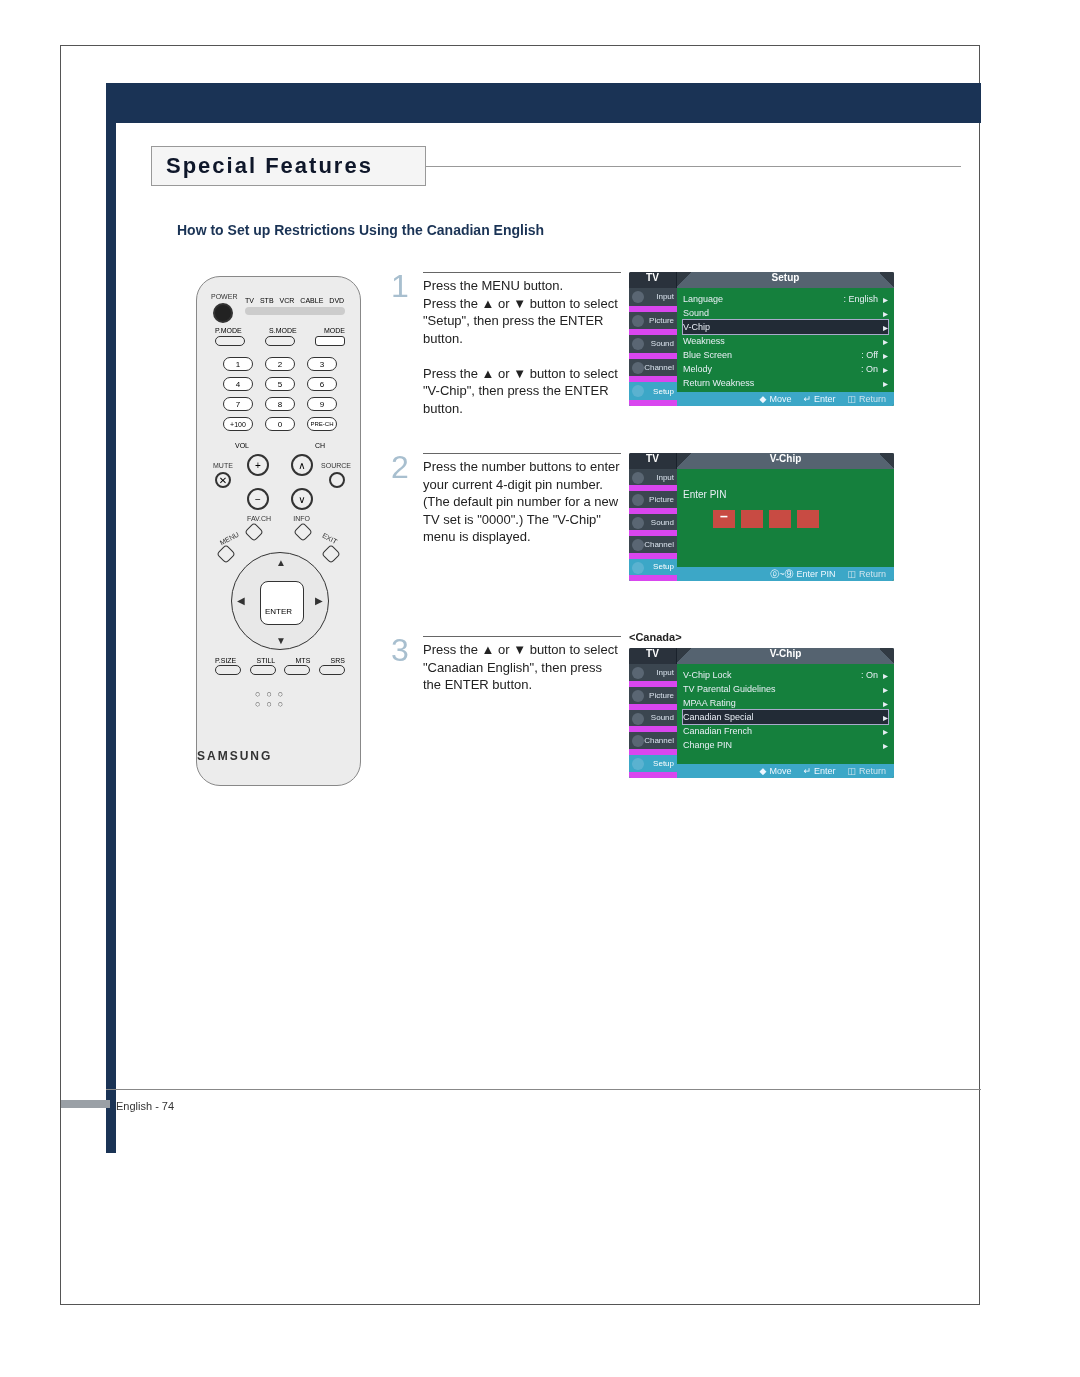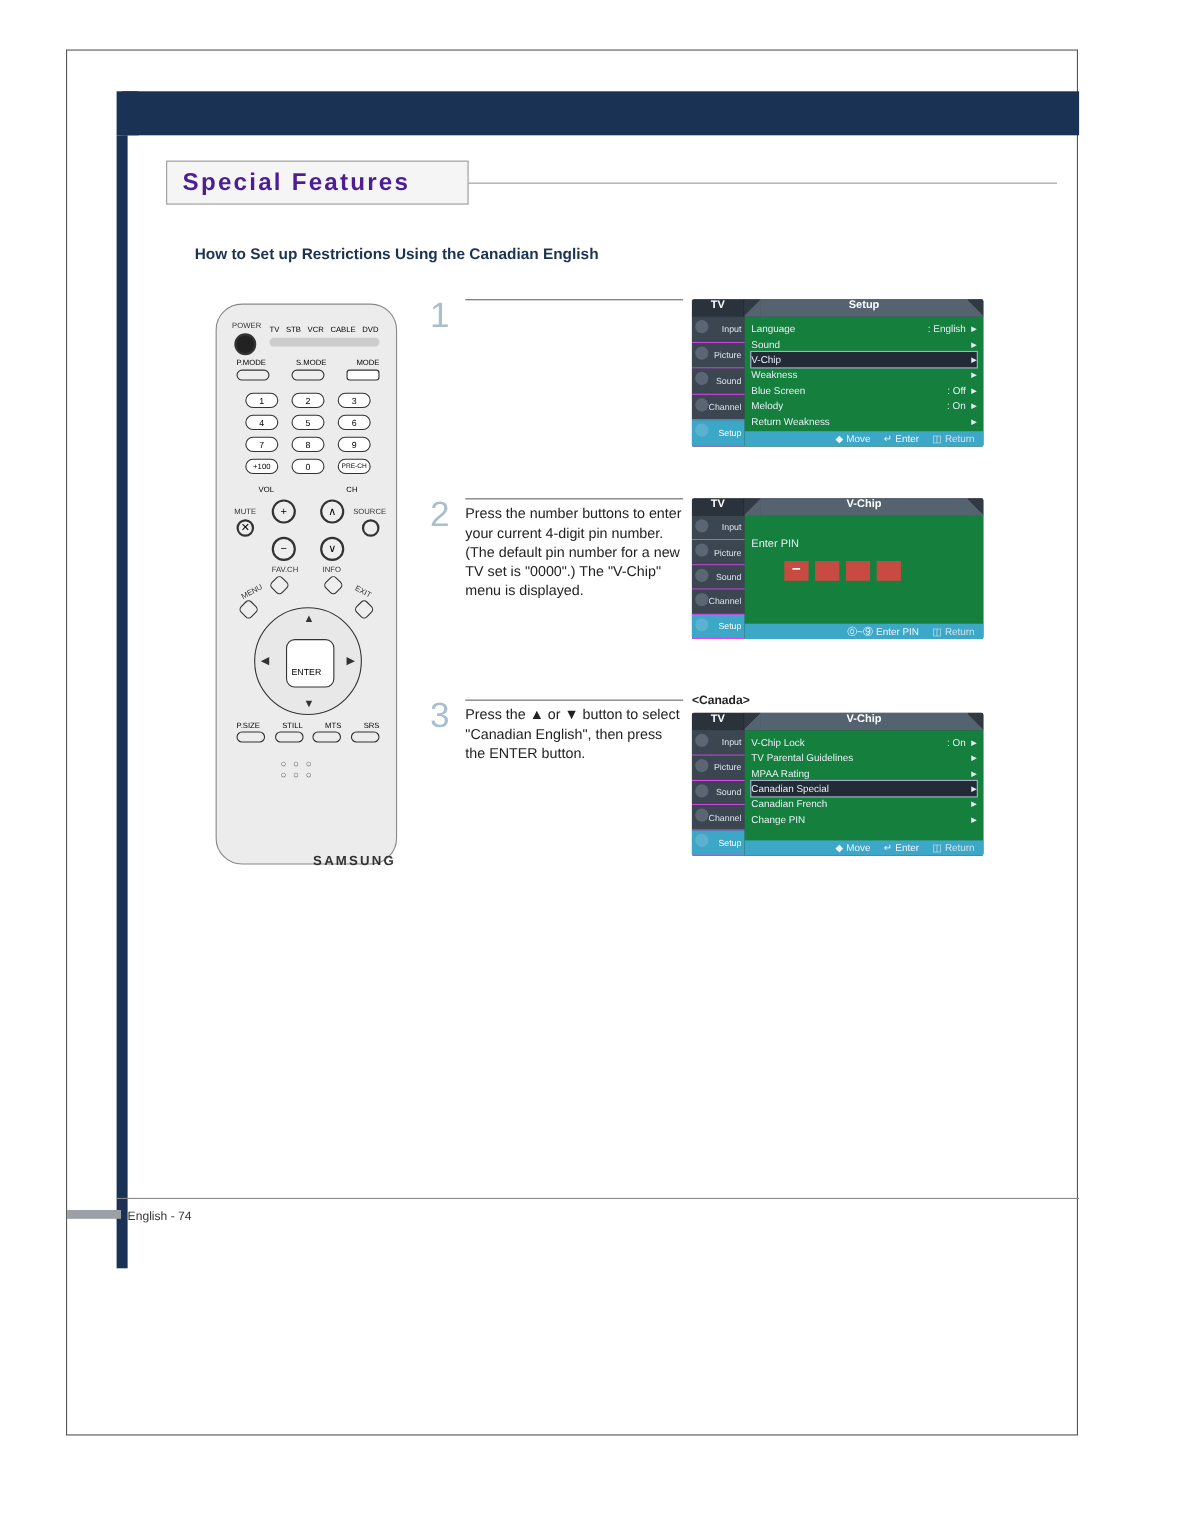--- a/index.html
+++ b/index.html
@@ -43,21 +43,21 @@
     border: 1px solid #999;
     background: #f5f5f5;
     display: flex;
     align-items: center;
     padding-left: 14px;
   }
   .title-box span {
     font-size: 22px;
     font-weight: bold;
     letter-spacing: 2px;
-    color: #4c1d95;
+    color: #0f172a;
   }
   .title-divider {
     position: absolute;
     left: 365px; top: 120px;
     width: 535px; height: 1px;
     background: #999;
   }
   .subtitle {
     position: absolute;
     left: 116px; top: 176px;
@@ -107,21 +107,21 @@
   .remote .enter-lbl { position:absolute; left:68px; top:330px; font-size:8px; z-index:2; }
   .remote .menu-lbl { position:absolute; left:22px; top:258px; font-size:7px; transform:rotate(-28deg);}
   .remote .exit-lbl { position:absolute; right:22px; top:258px; font-size:7px; transform:rotate(28deg);}
   .remote .favch-lbl { position:absolute; left:50px; top:238px; font-size:7px; }
   .remote .info-lbl { position:absolute; right:50px; top:238px; font-size:7px; }
   .remote .ministub { position:absolute; width:14px; height:14px; border:1px solid #333; background:#eee; border-radius:4px; transform:rotate(45deg); }
   .remote .botrow { position:absolute; left:18px; top:388px; width:130px; display:flex; justify-content:space-between; }
   .remote .botlbls { position:absolute; left:18px; top:380px; width:130px; display:flex; justify-content:space-between; font-size:7px;}
   .remote .botrow div { width:26px; height:10px; border:1px solid #333; border-radius:5px; }
   .remote .dots { position:absolute; left:58px; top:412px; font-size:9px; letter-spacing:6px; color:#555;}
-  .remote .brand { position:absolute; width:100%; text-align:right; top:472px; font-size:12px; font-weight:bold; letter-spacing:2px; color:#333;margin-top:26px;}
+  .remote .brand { position:absolute; width:100%; text-align:left; top:472px; font-size:12px; font-weight:bold; letter-spacing:2px; color:#333;}
 
   .step {
     position: absolute;
     left: 330px;
     width: 230px;
   }
   .step .num {
     position:absolute; left:0; top:-4px;
     font-size: 32px; color:#a8bfcf; font-weight:300;
   }
@@ -170,21 +170,21 @@
     background: linear-gradient(45deg, #556370 48%, rgba(0,0,0,0) 50%), #313a43;
   }
   .osd .header .ttl { flex:1; text-align:center; font-weight:bold; }
   .osd .body { display:flex; }
   .osd .sidemenu {
     width:48px;
     display:flex; flex-direction:column;
     background:#3b4650;
   }
   .osd .sm-item {
-    flex:1; border-bottom:1px solid #d946ef;
+    flex:1; border-bottom:6px solid #d946ef;
     display:flex; align-items:center; justify-content:flex-end;
     padding-right:3px;
     font-size:8px; color:#dbe4ee;
     position:relative;
     background:#3b4650;
   }
   .osd .sm-item.active { background:#3ca7c7; color:#fff; }
   .osd .sm-item::before {
     content:""; position:absolute; left:3px; top:3px;
     width:12px; height:12px; border-radius:50%;
@@ -330,20 +330,25 @@
         <div></div>
         <div></div>
       </div>
     <div class="dots">○○○<br>○○○</div>
     <div class="brand">SAMSUNG</div>
   </div>
 
   <div class="step step1">
     <div class="num">1</div>
     <hr>
+    <div class="txt">
+      <span>Press the MENU button.</span><br>
+      <span>Press the ▲ or ▼ button to select "Setup", then press the ENTER button.</span><br><br>
+      <span>Press the ▲ or ▼ button to select "V-Chip", then press the ENTER button.</span>
+    </div>
   </div>
 
   <div class="osd osd1">
     <div class="header">
       <div class="tv">TV</div>
       <div class="titlewrap">
           <div class="cap"></div>
           <div class="ttl">Setup</div>
           <div class="capR"></div>
         </div>

